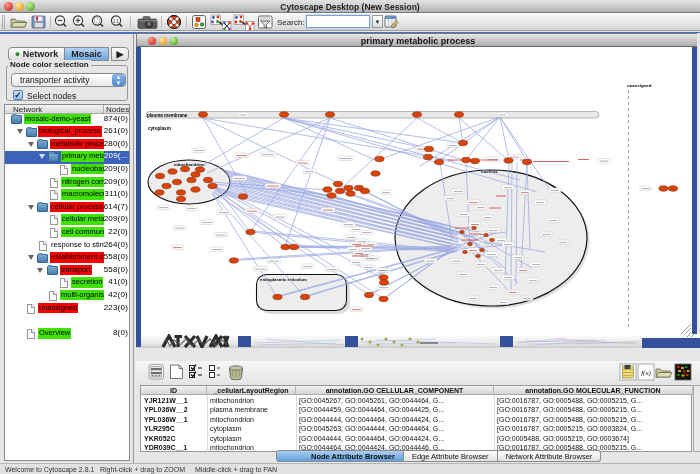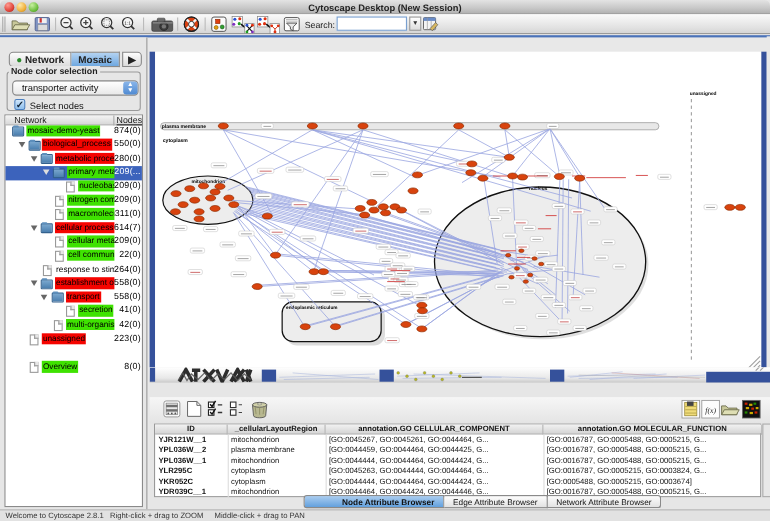--- a/index.html
+++ b/index.html
@@ -176,34 +176,34 @@
     <div class="tab" id="tabarrow">▶</div>
     <div class="abs" id="grpbox"></div>
     <div class="abs" id="grplabel">Node color selection</div>
     <div class="abs" id="combo">transporter activity</div>
     <div class="abs" id="combobtn">▲<br>▼</div>
     <div class="abs" id="chk">✓</div>
     <div class="abs" id="chklabel">Select nodes</div>
     <div class="abs" id="tree">
       <div class="abs" id="treehead">
         <span style="position:absolute;left:8px;top:0;">Network</span>
-        <span style="position:absolute;left:101px;top:0;text-decoration:underline;">Nodes</span>
+        <span style="position:absolute;left:101px;top:0;">Nodes</span>
         <span style="position:absolute;left:98px;top:0;width:1px;height:9px;background:#aaa;"></span>
       </div>
       <div id="treerows">
           <div class="trow" style="top:8.5px;">
             <div class="fold" style="left:6px;"></div>
             <div class="tlabel grn" style="left:19px;max-width:80px;color:#000;">mosaic-demo-yeast</div>
             <div class="tcount">874(0)</div>
           </div>
           <div class="trow" style="top:21.1px;text-decoration:underline;">
             <div class="tri" style="left:12px;"></div>
             <div class="fold" style="left:21px;"></div>
             <div class="tlabel red" style="left:33px;max-width:66px;color:#000;">biological_process</div>
-            <div class="tcount">550(0)</div>
+            <div class="tcount">261(0)</div>
           </div>
           <div class="trow" style="top:33.7px;">
             <div class="tri" style="left:23px;"></div>
             <div class="fold" style="left:32px;"></div>
             <div class="tlabel red" style="left:45px;max-width:54px;color:#000;">metabolic process</div>
             <div class="tcount">280(0)</div>
           </div>
           <div class="trow" style="top:46.3px;background:#3c63bc;color:#fff;">
             <div class="tri" style="left:34px;border-top-color:#ddd;"></div>
             <div class="fold" style="left:43px;"></div>
@@ -276,20 +276,25 @@
           <div class="trow" style="top:223px;">
             <div class="file" style="left:22px;"></div>
             <div class="tlabel grn" style="left:33px;max-width:66px;color:#000;">Overview</div>
             <div class="tcount">8(0)</div>
           </div>
         </div>
     </div>
   </div>
 
   <div class="abs" id="netwin">
+    <div class="abs" id="nethead">primary metabolic process
+      <div class="tl" style="left:11px;top:3px;width:8px;height:8px;background:radial-gradient(circle at 35% 30%,#ff9a90,#e0443a 60%,#a01b12);"></div>
+      <div class="tl" style="left:22px;top:3px;width:8px;height:8px;background:radial-gradient(circle at 35% 30%,#ffe9a8,#f0b03c 60%,#b87d10);"></div>
+      <div class="tl" style="left:33px;top:3px;width:8px;height:8px;background:radial-gradient(circle at 35% 30%,#c8f0a0,#6fc040 60%,#3b8415);"></div>
+    </div>
     <div class="abs" id="netborderL"></div>
     <div class="abs" id="netborderR"></div>
     <div class="abs" id="netgray"></div>
     <div class="abs" id="netcanvas">
       <svg width="559" height="287" viewBox="0 0 559 287" id="netsvg">
           <g transform="translate(-141,-47)">
             <g font-family="Liberation Sans, sans-serif">
               <rect x="146" y="111.5" width="453" height="6.5" rx="3.2" fill="#e8e8e8" stroke="#9a9a9a" stroke-width="0.7"></rect>
               <text x="147" y="116.5" font-size="4.6" font-weight="bold" fill="#000">plasma membrane</text>
               <text x="148" y="129.5" font-size="4.6" font-weight="bold" fill="#000">cytoplasm</text>

